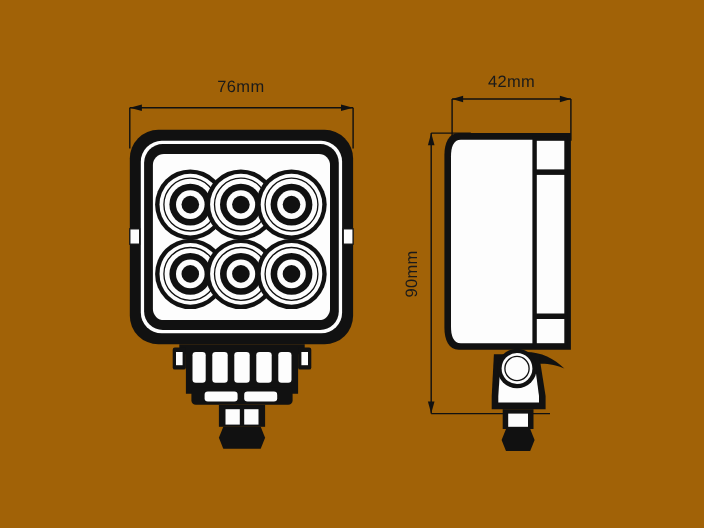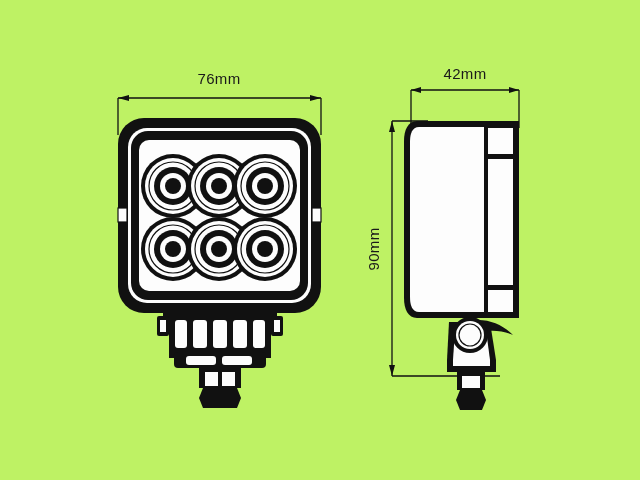--- a/index.html
+++ b/index.html
@@ -7,21 +7,21 @@
     padding: 0;
     background: #ffffff;
   }
   body {
     font-family: "Liberation Sans", sans-serif;
   }
   #canvas {
     position: relative;
     width: 640px;
     height: 480px;
-    background: #bef264;
+    background: #a16207;
     overflow: hidden;
   }
   #canvas svg {
     display: block;
   }
   .dim-text {
     font-family: "Liberation Sans", sans-serif;
     font-size: 15px;
     fill: #1a1a1a;
     letter-spacing: 0.3px;

